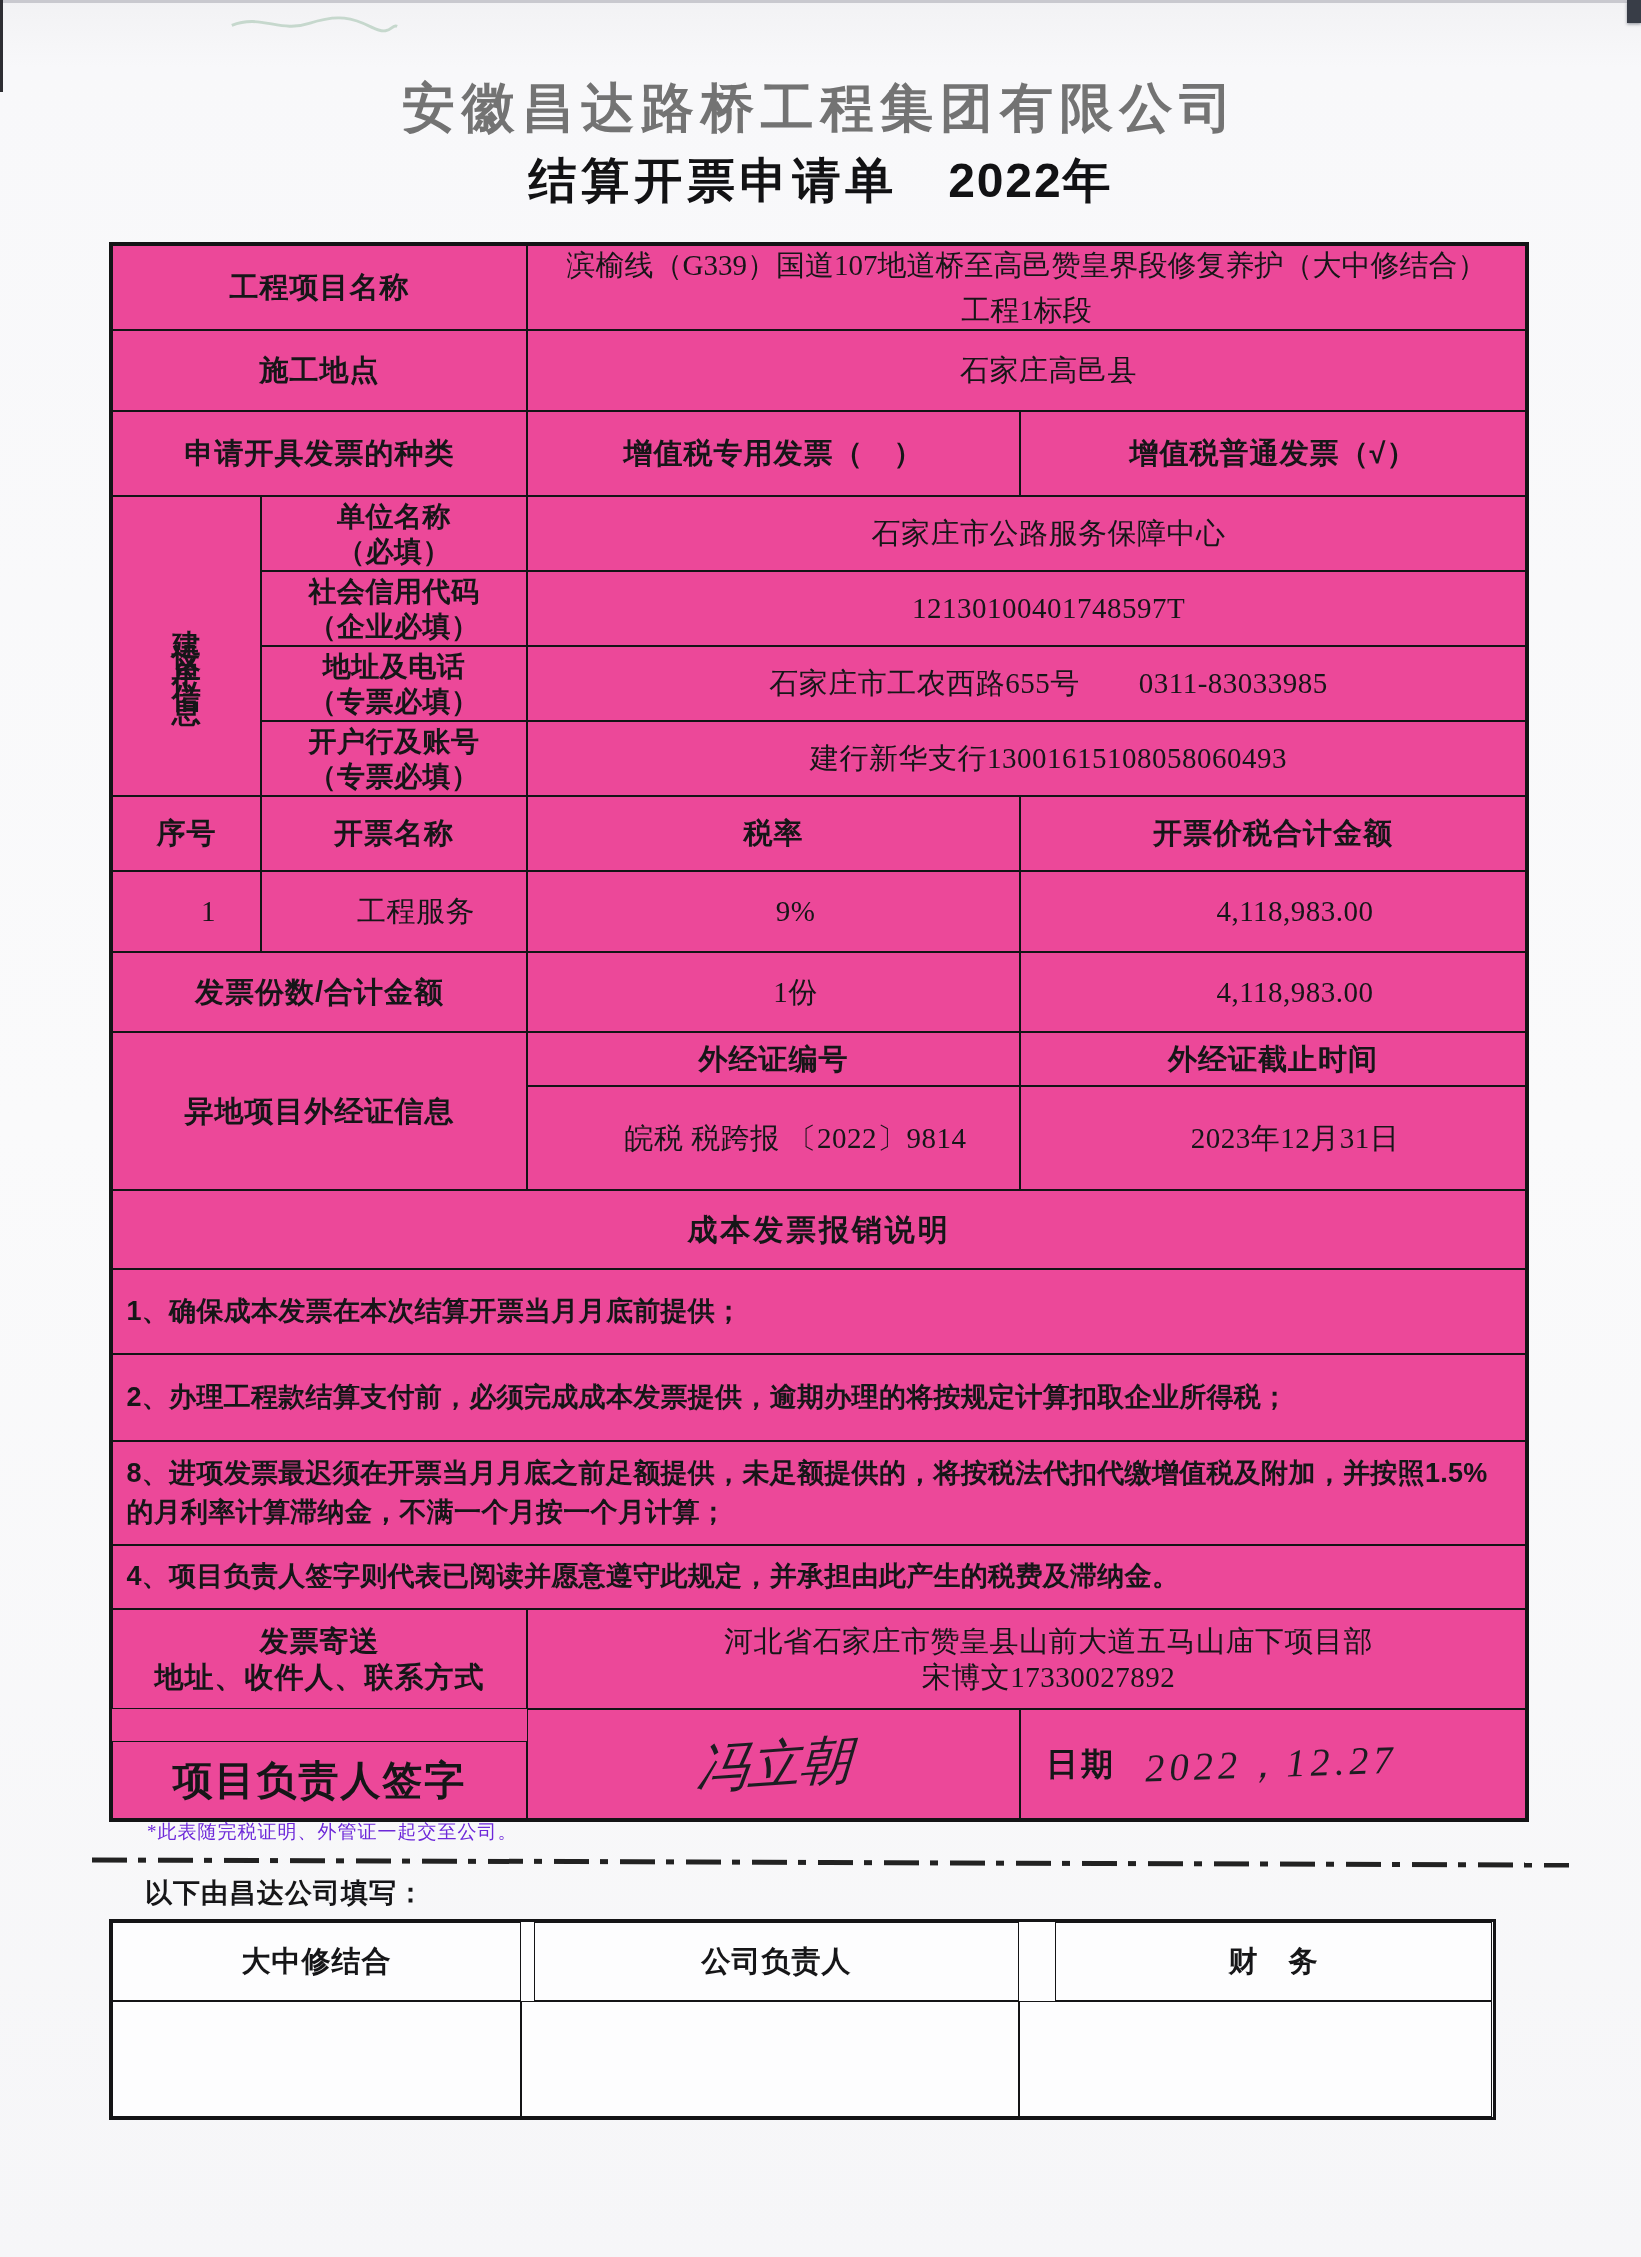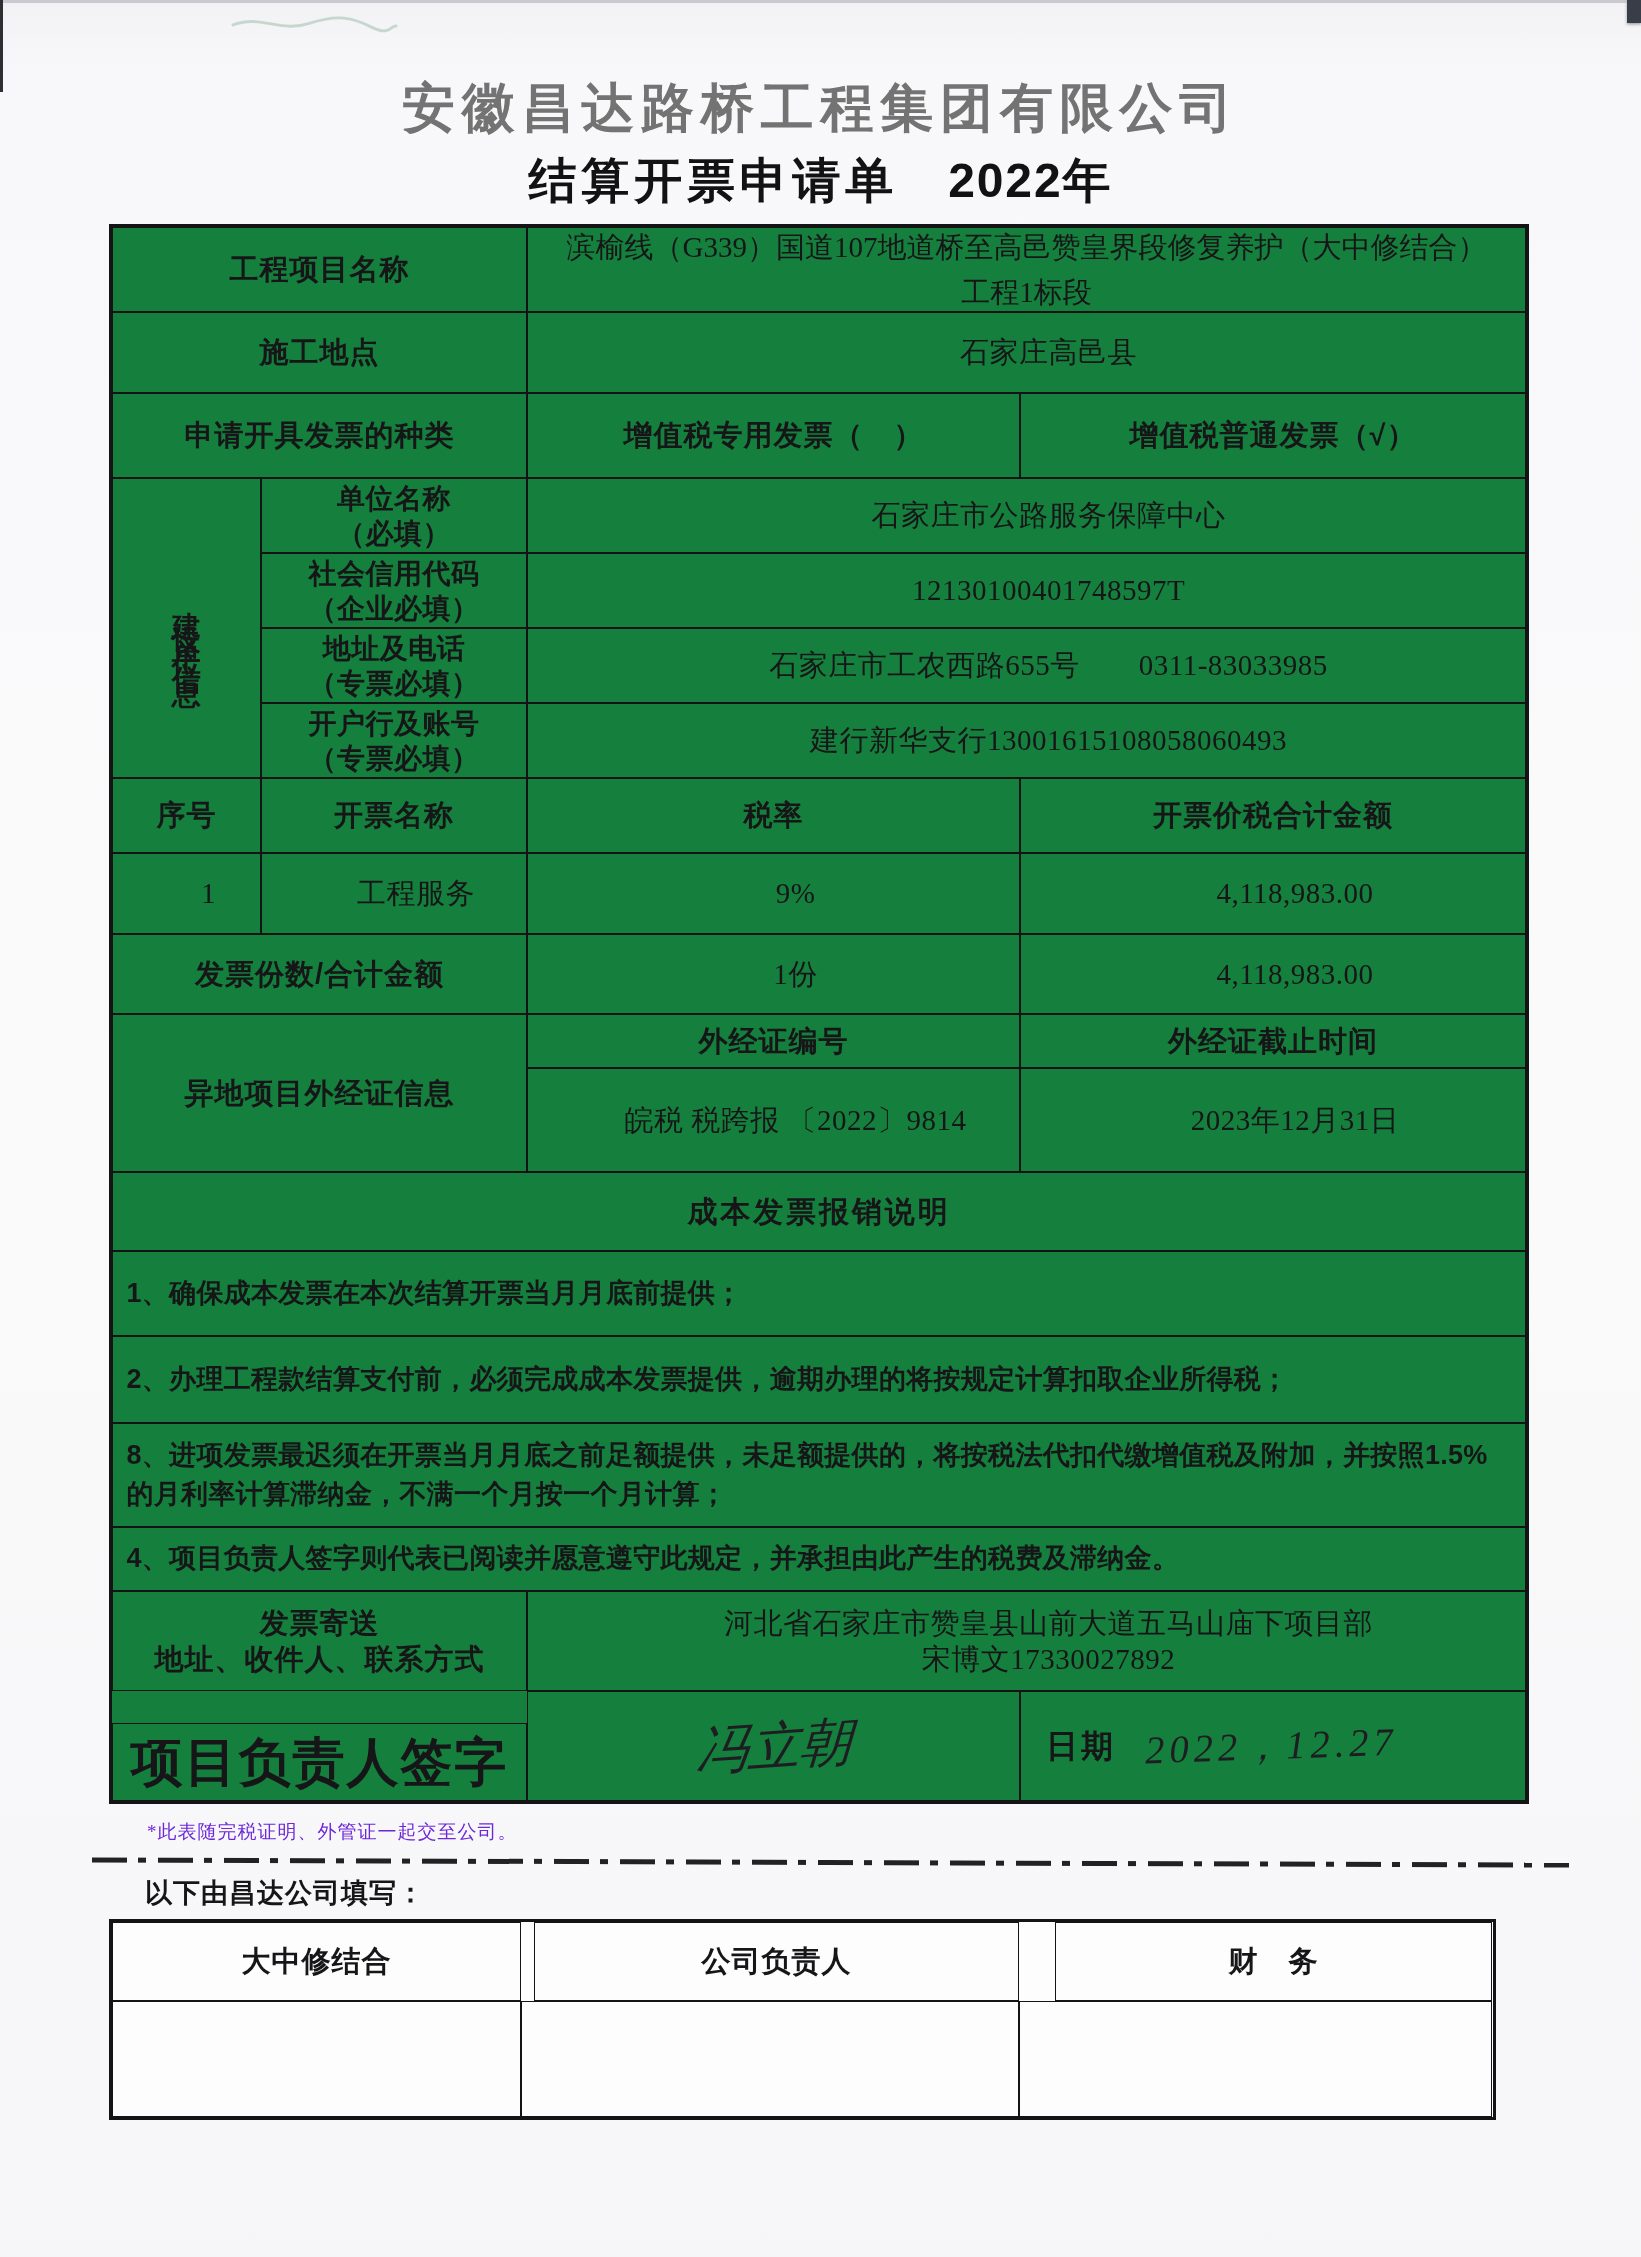--- a/index.html
+++ b/index.html
@@ -17,42 +17,42 @@
 
   
   .title1{position:absolute;left:0;top:73px;width:100%;text-align:center;
     font-size:53px;font-weight:bold;letter-spacing:6.8px;color:#737373;}
   .title2{position:absolute;left:0;top:149px;width:100%;text-align:center;
     font-size:48px;font-weight:bold;letter-spacing:4.8px;color:#121214;}
   .title2 .yr{margin-left:50px;letter-spacing:1.9px;}
 
   
   .form-grid{
-    position:absolute;left:109px;top:224px;width:1414px;
+    position:absolute;left:109px;top:242px;width:1414px;
     display:grid;
     grid-template-columns:149px 266px 493px 506px;
     grid-template-rows:85px 81px 85px 75px 75px 75px 75px 75px 81px 80px 54px 104px 79px 85px 87px 104px 64px 100px 110px;
-    border:3.9px solid #141416;background:#15803d;
+    border:3.9px solid #141416;background:#ec4899;
     box-sizing:content-box;
   }
   .cell{
     border:1.9px solid #141416;display:flex;align-items:center;justify-content:center;
     flex-direction:column;box-sizing:border-box;overflow:hidden;background:transparent;
     text-align:center;line-height:1.25;
   }
   .lab{font-weight:bold;font-size:29px;letter-spacing:1px;}
   .lab-sm{font-weight:bold;font-size:28px;letter-spacing:0.5px;}
   .val{font-family:"Liberation Serif",serif;font-size:29px;letter-spacing:0.5px;font-weight:normal;padding-left:44px;}
   .val-wrap{font-family:"Liberation Serif",serif;font-size:29px;line-height:1.55;padding:3.9px 25px;}
   .vert .inner{writing-mode:vertical-lr;text-orientation:upright;font-weight:bold;
     font-size:29px;letter-spacing:13.5px;}
   .note-cell{align-items:flex-start;justify-content:center;text-align:left;
     padding:5.8px 19.3px 5.8px 13.5px;font-weight:bold;font-size:27px;line-height:1.45;letter-spacing:0.3px;}
   .notes-title{font-weight:bold;font-size:30px;letter-spacing:2.9px;}
-  .sig-label{font-weight:bold;font-size:52px;letter-spacing:1.9px;margin-top:32px;}
+  .sig-label{font-weight:bold;font-size:40px;letter-spacing:1.9px;margin-top:32px;}
   .handwrite{font-family:"Liberation Serif",serif;color:#1d1d22;}
   .signature{font-size:52px;transform:rotate(-4deg) skewX(-7deg);font-style:italic;}
   .date-cell{flex-direction:row;justify-content:flex-start;padding-left:25px;gap:29px;}
   .date-label{font-weight:bold;font-size:32px;letter-spacing:2.9px;}
   .date-value{font-size:39px;letter-spacing:4.8px;font-style:italic;transform:rotate(-2deg);}
 
   
   .footnote{position:absolute;left:147px;top:1819px;font-family:"Liberation Serif",serif;
     font-size:19px;letter-spacing:1px;color:#6d28d9;}
   .dash-line{position:absolute;left:92px;top:1860px;width:1477px;height:4.8px;

